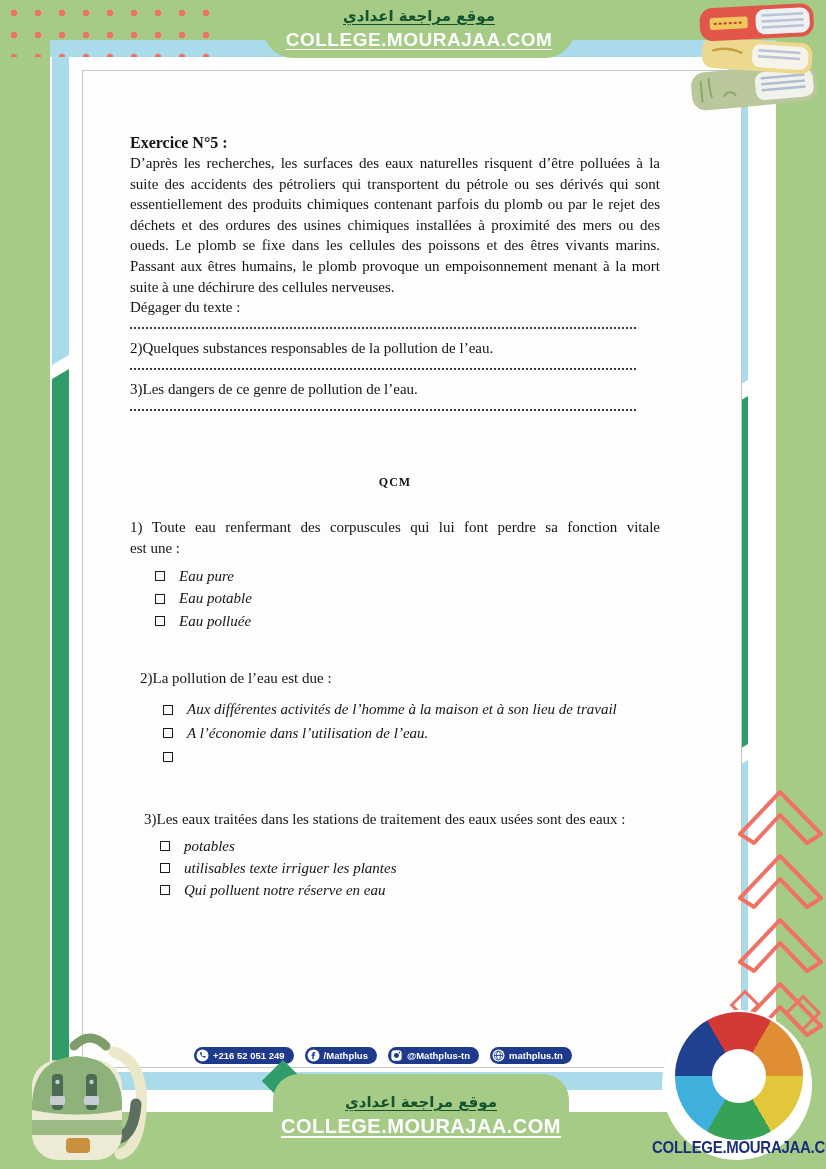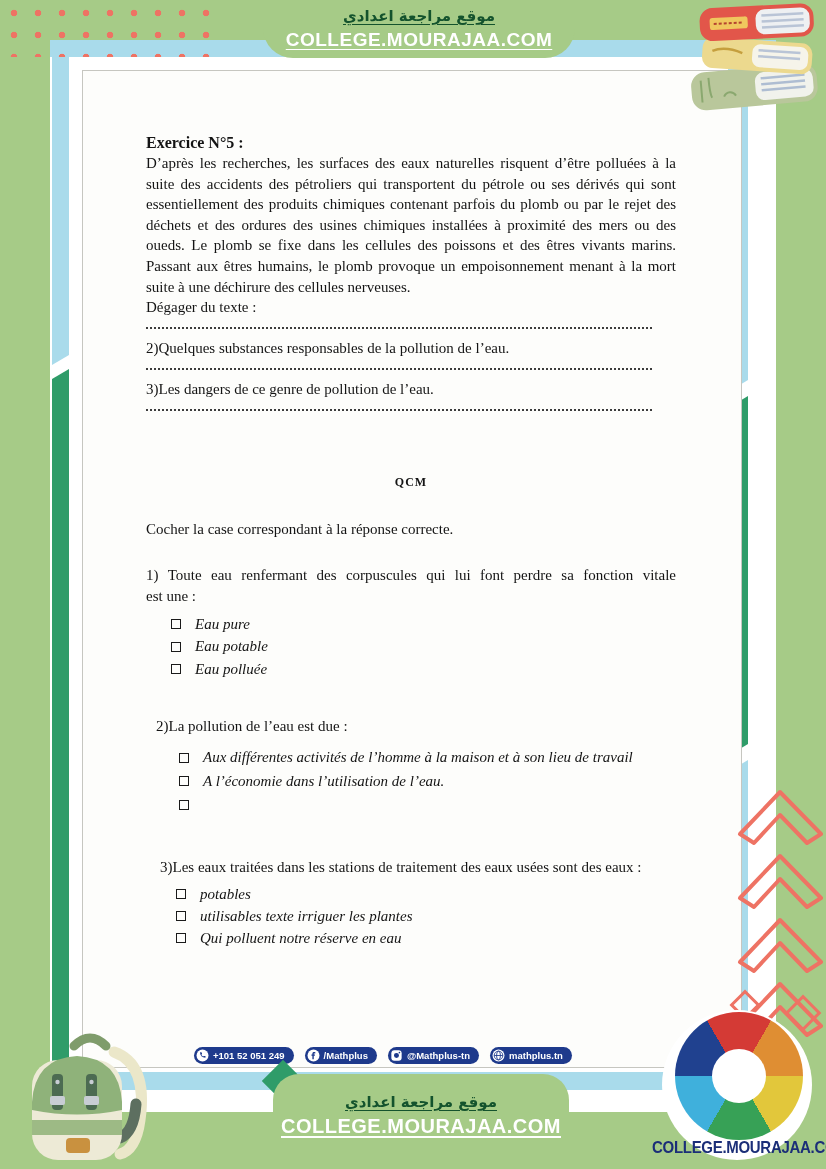--- a/index.html
+++ b/index.html
@@ -41,21 +41,21 @@
                 background:#2f9c69; transform:rotate(45deg); z-index:3; }
   .banner-ar { color:#14532d; font-family:"DejaVu Sans", sans-serif; font-weight:bold; font-size:15px;
                text-decoration:underline; text-underline-offset:3px; line-height:22px; }
   .banner-site { color:#ffffff; font-weight:bold; font-size:19px; letter-spacing:.5px;
                text-decoration:underline; text-underline-offset:3px; line-height:26px; }
   .bubble-bottom .banner-site { font-size:20px; }
 
   
   .scan-page { position:absolute; left:82px; top:70px; width:660px; height:998px; background:#fdfdfb;
                border:1px solid #c6c6c0; z-index:2; font-family:"Liberation Serif", serif; color:#141414; }
-  .doc-content { position:absolute; left:63px; top:0; width:530px; }
+  .doc-content { position:absolute; left:47px; top:0; width:530px; }
   .ex-title { margin-top:62px; font-weight:bold; font-size:16px; line-height:20px; }
   .ex-body  { text-align:justify; font-size:15px; line-height:20.6px; }
   .ex-prompt{ font-size:15px; line-height:21px; }
   .deg-line { font-size:15px; line-height:21px; }
   .dots-line{ height:11px; width:506px; border-bottom:2px dotted #3c3c3c; margin-bottom:9px; }
   .qcm-title { margin-top:64px; text-align:center; font-weight:bold; font-size:12px; letter-spacing:1px; }
   .qcm-instruction { margin-top:31px; font-size:15px; }
   .q-line1 { margin-top:27px; font-size:15px; line-height:21px; text-align:justify;
              text-align-last:justify; -moz-text-align-last:justify; }
   .q-line2 { font-size:15px; line-height:21px; }
@@ -152,21 +152,20 @@
       <div class="ex-body">D’après les recherches, les surfaces des eaux naturelles risquent d’être polluées à la suite des accidents des pétroliers qui transportent du pétrole ou ses dérivés qui sont essentiellement des produits chimiques contenant parfois du plomb ou par le rejet des déchets et des ordures des usines chimiques installées à proximité des mers ou des oueds. Le plomb se fixe dans les cellules des poissons et des êtres vivants marins. Passant aux êtres humains, le plomb provoque un empoisonnement menant à la mort suite à une déchirure des cellules nerveuses.</div>
       <div class="ex-prompt">Dégager du texte :</div>
 
       <div class="dots-line"></div>
       <div class="deg-line">2)Quelques substances responsables de la pollution de l’eau.</div>
       <div class="dots-line"></div>
       <div class="deg-line">3)Les dangers de ce genre de pollution de l’eau.</div>
       <div class="dots-line"></div>
 
       <div class="qcm-title">QCM</div>
-      <div class="qcm-instruction">Cocher la case correspondant à la réponse correcte.</div>
 
       <div class="q1">
         <div class="q-line1">1) Toute eau renfermant des corpuscules qui lui font perdre sa fonction vitale</div>
         <div class="q-line2">est une :</div>
         <div class="opt-list">
           <div class="opt-row">
             <span class="cb"></span>
             <span>Eau pure</span>
           </div>
           <div class="opt-row">
@@ -215,21 +214,21 @@
         </div>
       </div>
     </div>
 
     <div class="badge-row">
       <div class="badge">
         <svg viewBox="0 0 24 24">
           <circle cx="12" cy="12" r="11" fill="#ffffff"></circle>
           <path fill="#1e3a8c" d="M8.4 6.2l1.9.1c.3 0 .6.3.6.6l.2 2.1c0 .3-.1.5-.3.7l-1 .9c.7 1.5 1.9 2.7 3.4 3.4l.9-1c.2-.2.4-.3.7-.3l2.1.2c.3 0 .6.3.6.6l.1 1.9c0 .4-.3.7-.7.7-5.6-.2-9.3-3.9-9.5-9.5 0-.4.3-.7.7-.7z"></path>
         </svg>
-        <span>+101 52 051 249</span>
+        <span>+216 52 051 249</span>
       </div>
       <div class="badge">
         <svg viewBox="0 0 24 24">
           <circle cx="12" cy="12" r="11" fill="#ffffff"></circle>
           <path fill="#1e3a8c" d="M13.4 8.1h1.9V5.5h-2.2c-2.1 0-3.2 1.2-3.2 3.1v1.5H8.2v2.4h1.7V19h2.6v-6.5h2l.3-2.4h-2.3V8.9c0-.5.3-.8.9-.8z"></path>
         </svg>
         <span>/Mathplus</span>
       </div>
       <div class="badge">
         <svg viewBox="0 0 24 24">

